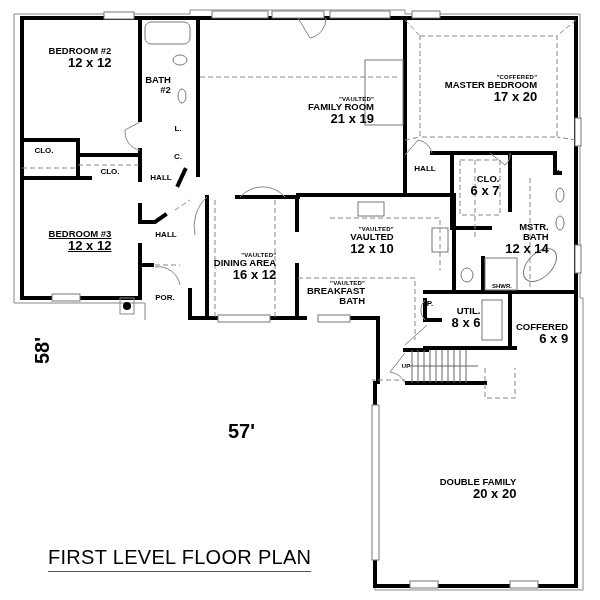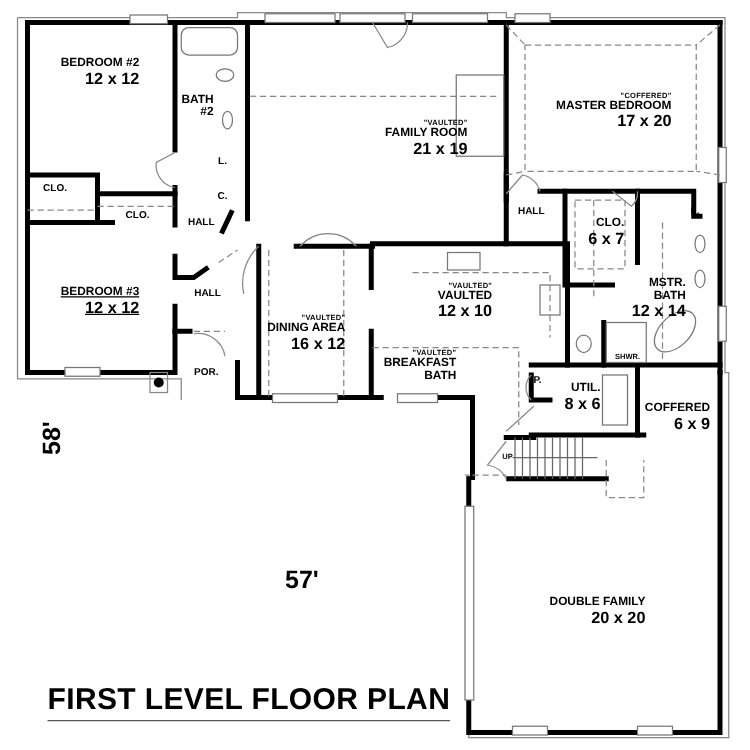--- a/index.html
+++ b/index.html
@@ -7,21 +7,21 @@
          font-family: "Liberation Sans", sans-serif; color: #000; }
   svg.plan { position: absolute; left: 0; top: 0; }
   .lbl { position: absolute; text-align: right; font-weight: bold; line-height: 1.05;
          white-space: nowrap; transform: translateX(-50%); }
   .lbl .note { display: block; font-size: 6px; letter-spacing: 0.2px; }
   .lbl .name { display: block; font-size: 9.5px; }
   .lbl .dim  { display: block; font-size: 13px; }
   .small { font-size: 8px; }
   .dimtxt { position: absolute; font-weight: bold; font-size: 20px; }
   .vert { transform: rotate(-90deg); transform-origin: left top; }
-  .title { position: absolute; left: 38px; top: 546px; font-size: 24px; font-weight: bold;
+  .title { position: absolute; left: 48px; top: 546px; font-size: 20px; font-weight: normal;
            letter-spacing: 0.3px; border-bottom: 1px solid #555; padding-bottom: 2px; }
 </style>
 </head>
 <body>
 
 <svg class="plan" width="600" height="600" viewBox="0 0 600 600">
 
   <g fill="none" stroke="#888" stroke-width="1">
     <path d="M14 14 H190 V10 H405 V14 H580 V298 H583 V590 H375 V380 H372 V380"></path>
     <path d="M14 14 V303 H145 V320"></path>
@@ -236,16 +236,16 @@
   <span class="dim">6 x 9</span>
 </div>
 <div class="lbl" style="left:406px;top:363px;font-size:6px;">
   <span>UP</span>
 </div>
 <div class="lbl" style="left:478px;top:477px;">
   <span class="name">DOUBLE FAMILY</span>
   <span class="dim">20 x 20</span>
 </div>
 
-<div class="dimtxt" style="left:228px;top:420px;margin-top:33px;">57'</div>
+<div class="dimtxt" style="left:228px;top:420px;">57'</div>
 <div class="dimtxt vert" style="left:31px;top:364px;">58'</div>
 
 <div class="title">FIRST LEVEL FLOOR PLAN</div>
 
 </body></html>

